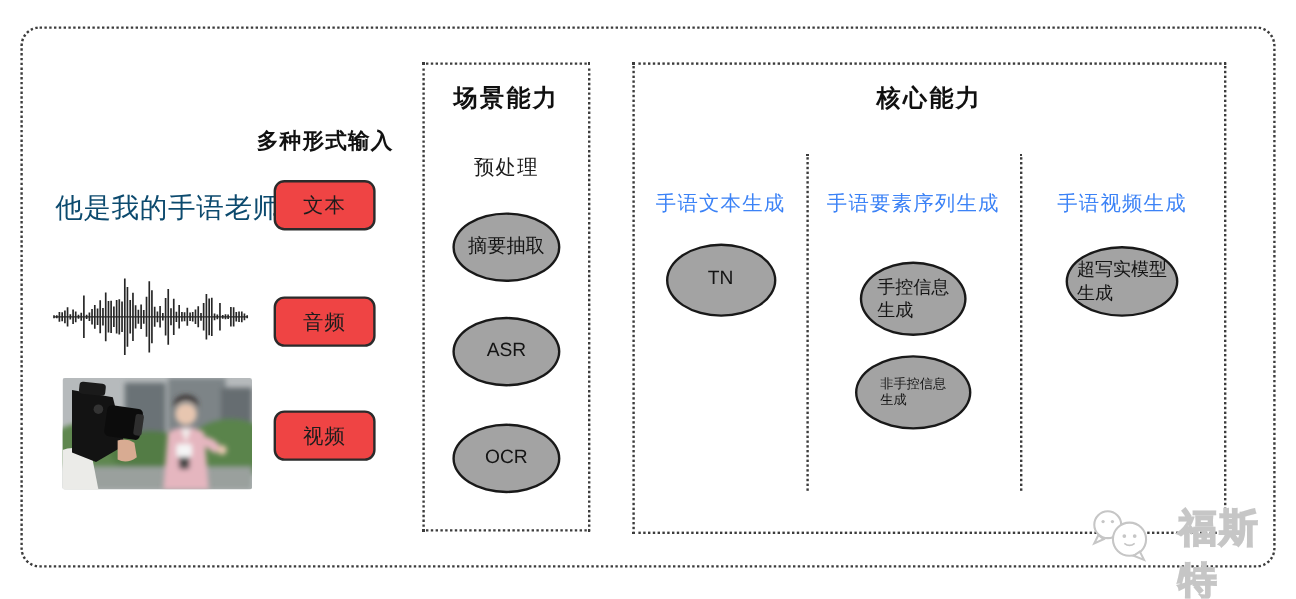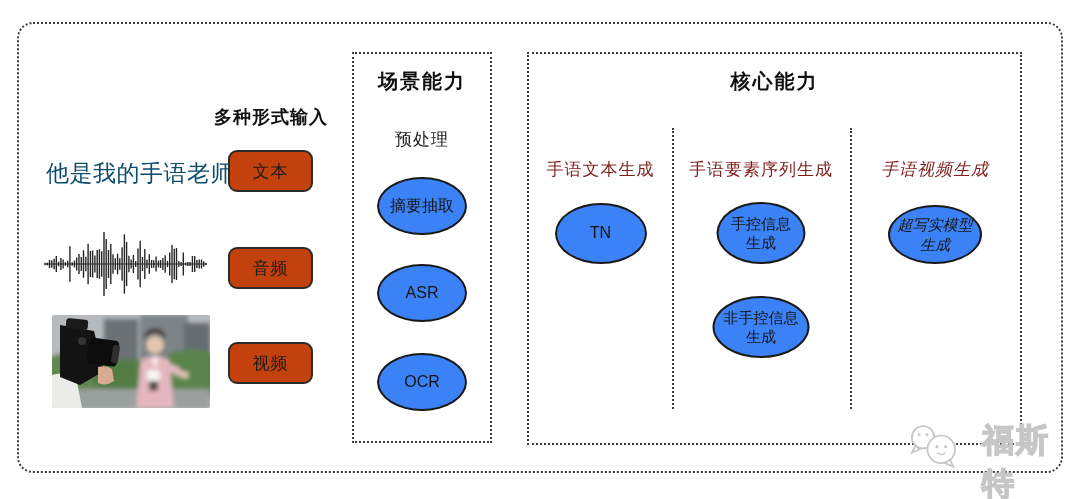--- a/index.html
+++ b/index.html
@@ -16,21 +16,21 @@
     position:absolute;left:187px;top:81px;width:130px;text-align:center;
     font-size:18px;font-weight:bold;letter-spacing:1px;color:#111;
   }
   .sentence{
     position:absolute;left:27px;top:134px;width:170px;
     font-size:23px;color:#0c4a6e;letter-spacing:0.5px;white-space:nowrap;
   }
   .io-box{
     position:absolute;width:85px;height:42px;border:2px solid #2b2b2b;border-radius:9px;
     display:flex;align-items:center;justify-content:center;
-    font-size:17px;color:#1c1c1c;letter-spacing:1px;background:#c2410c;box-sizing:border-box;
+    font-size:17px;color:#1c1c1c;letter-spacing:1px;background:#ef4444;box-sizing:border-box;
   }
   .io-text{left:209px;top:126px;}
   .io-audio{left:209px;top:223px;}
   .io-video{left:209px;top:318px;}
   .waveform{position:absolute;left:24px;top:204px;width:165px;height:72px;}
   .photo{position:absolute;left:33px;top:291px;width:158px;height:93px;border-radius:2px;overflow:hidden;}
   
   .cap-box{
     position:absolute;border:2px dotted #3c3c3c;box-sizing:border-box;background:transparent;
   }
@@ -39,45 +39,45 @@
   .box-title{
     position:absolute;top:14px;left:0;width:100%;text-align:center;
     font-size:20px;font-weight:bold;color:#101010;letter-spacing:2px;
   }
   .sub-label{
     position:absolute;top:74px;left:0;width:100%;text-align:center;
     font-size:17px;color:#1c1c1c;letter-spacing:1px;
   }
   .ellipse{
     position:absolute;left:50%;transform:translateX(-50%);
-    border:2.5px solid #191919;border-radius:50%;background:#3b82f6;
-    display:flex;align-items:center;justify-content:center;text-align:center;
+    border:2.5px solid #191919;border-radius:50%;background:#a3a3a3;
+    display:flex;align-items:center;justify-content:center;text-align:left;
     font-size:16px;color:#141414;line-height:1.3;white-space:pre-line;box-sizing:border-box;
   }
   .scene-box .ellipse{width:90px;height:58px;}
   .el-sum{top:123px;}
   .el-asr{top:210px;}
   .el-ocr{top:299px;}
   .divider{
     position:absolute;top:74px;height:281px;width:0;border-left:2px dotted #3c3c3c;
   }
   .div-1{left:143px;}
   .div-2{left:321px;}
   .core-col{position:absolute;top:0;height:100%;}
   .col-1{left:0;width:143px;}
   .col-2{left:143px;width:178px;}
-  .col-3{left:321px;width:170px;font-style:italic;}
+  .col-3{left:321px;width:170px;}
   .col-label{
     position:absolute;top:104px;left:0;width:100%;text-align:center;
-    font-size:17px;color:#7f1d1d;letter-spacing:1px;white-space:nowrap;
+    font-size:17px;color:#3b82f6;letter-spacing:1px;white-space:nowrap;
   }
   .col-1 .n1{top:149px;width:92px;height:61px;}
   .col-1 .n2{top:242px;width:92px;height:61px;}
-  .col-2 .n1{top:148px;width:89px;height:62px;font-size:15px;}
-  .col-2 .n2{top:242px;width:97px;height:62px;font-size:15px;}
+  .col-2 .n1{top:164px;width:89px;height:62px;font-size:15px;}
+  .col-2 .n2{top:242px;width:97px;height:62px;font-size:11px;}
   .col-3 .n1{top:151px;width:94px;height:59px;font-size:15px;}
   .col-3 .n2{top:244px;width:94px;height:59px;font-size:15px;}
   
   .watermark{
     position:absolute;left:905px;top:419px;width:165px;height:62px;z-index:5;
     display:flex;align-items:flex-start;gap:20px;
   }
   .wm-text{
     font-size:32px;font-weight:bold;letter-spacing:2px;
     color:#fdfdfd;-webkit-text-stroke:1.4px #c6c6c6;

